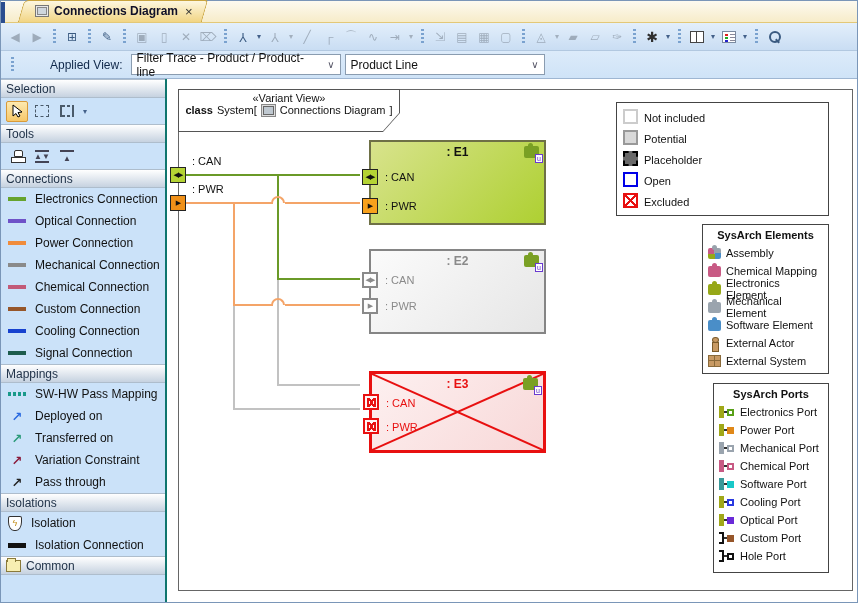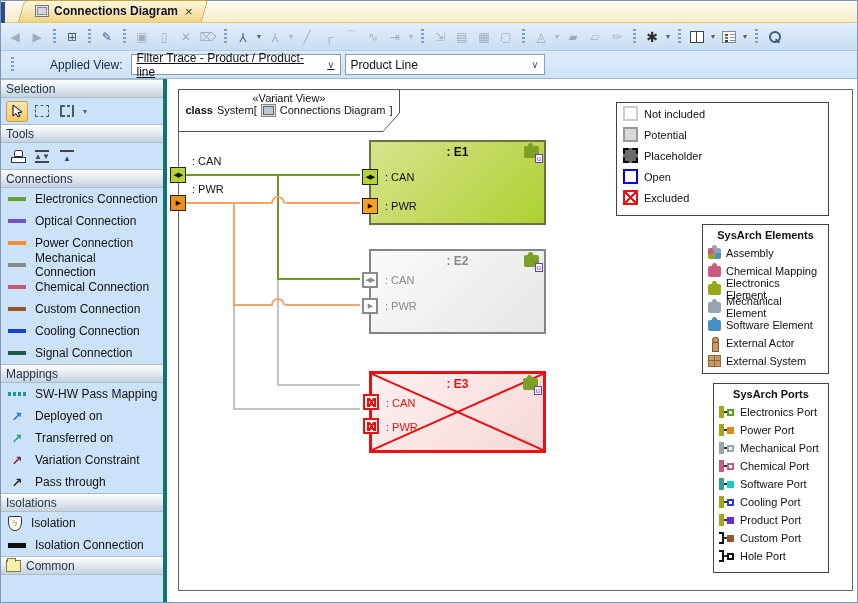--- a/index.html
+++ b/index.html
@@ -34,26 +34,26 @@
       linear-gradient(#fff,#fff) ,
       repeating-linear-gradient(180deg,transparent 0 2px,#c00 2px 3px,transparent 3px 4px); background:#fff; position:relative; }
   .leglist::before { content:''; position:absolute; left:2px; top:2px; width:3px; height:8px; background:repeating-linear-gradient(180deg,#d22 0 2px,transparent 2px 3px,#2a2 3px 5px,transparent 5px 6px,#22c 6px 8px); }
   .leglist::after { content:''; position:absolute; left:7px; top:2px; width:5px; height:8px; background:repeating-linear-gradient(180deg,#889 0 1px,transparent 1px 3px); }
 
   
   .appliedrow { height:28px; background:linear-gradient(#dcebfa,#cfe3f7); display:flex; align-items:center; padding:0 6px; gap:4px; border-bottom:1px solid #9eb6d2; }
   .appliedrow .lbl { margin:0 4px 0 28px; color:#10284a; }
   .combo { height:21px; background:#fff; border:1px solid #8a9cb0; display:flex; align-items:center; justify-content:space-between; padding:0 5px; gap:6px; color:#111; }
   .combo .chev { color:#556; font-size:10px; }
-  .combo1 { width:210px;text-decoration:underline; }
+  .combo1 { width:210px; }
   .combo2 { width:200px; }
 
   
   .main { flex:1; display:flex; min-height:0; }
-  .sidebar { width:166px; background:#cbe2f9; border-right:4px solid #0f766e; display:flex; flex-direction:column; overflow:hidden; }
+  .sidebar { width:166px; background:#cbe2f9; border-right:2px solid #0f766e; display:flex; flex-direction:column; overflow:hidden; }
   .sechead { height:19px; background:linear-gradient(#ffffff,#c6d2e0); border-top:1px solid #aebdcc; border-bottom:1px solid #aebdcc; display:flex; align-items:center; gap:5px; padding:0 5px; color:#22344a; }
   .icon-row { height:26px; display:flex; align-items:center; gap:3px; padding:0 5px; }
   .selbtn { width:22px; height:21px; display:inline-flex; align-items:center; justify-content:center; border-radius:2px; }
   .selbtn.active { background:linear-gradient(#fde9b0,#f7c86a); border:1px solid #d89a3a; }
   .pal-item { height:22px; display:flex; align-items:center; gap:9px; padding:0 4px 0 7px; cursor:default; }
   .pline { width:18px; height:4px; flex:0 0 18px; }
   .c-el{background:#66a32e}.c-op{background:#6f52c8}.c-pw{background:#f08c3c}.c-me{background:#8a8a8a}
   .c-ch{background:#c25a78}.c-sw{background:#5ec4bc}.c-cu{background:#96562a}.c-co{background:#1742cf}.c-si{background:#1d5c4d}
   .c-iso{background:#111;height:5px}
   .pdots { width:18px; height:4px; flex:0 0 18px; background:repeating-linear-gradient(90deg,#1a9a8a 0 3px,transparent 3px 5px); }
@@ -120,21 +120,21 @@
   .w-green { background:#6a9a28; }
   .w-orange { background:#f4a468; }
   .w-gray { background:#c2c2c2; }
   .hop { position:absolute; width:14px; height:7px; border:2px solid #f4a468; border-bottom:none; border-radius:7px 7px 0 0; background:transparent; }
 
   
   .legend { position:absolute; background:#fff; border:1px solid #444; font-size:11px; }
   .legend .ltitle { font-weight:bold; text-align:center; padding:4px 2px 3px; }
   .lrow { display:flex; align-items:center; gap:6px; padding:0 6px; }
   .leg-product { left:449px; top:23px; width:213px; height:114px; }
-  .leg-product .lrow { height:21px; }
+  .leg-product .lrow { height:21px;align-items:flex-end; }
   .sw { width:15px; height:15px; flex:0 0 15px; }
   .sw-not { background:#fff; border:2px solid #ccc; }
   .sw-pot { background:#d9d9d9; border:2px solid #999; }
   .sw-pla { background:#6a6a6a; border:2px dashed #000; }
   .sw-open { background:#fff; border:2px solid #0000e8; }
   .sw-exc { border:2px solid #e81010; background:
      linear-gradient(to top right,transparent calc(50% - 1px),#e81010 calc(50% - 1px) calc(50% + 1px),transparent calc(50% + 1px)),
      linear-gradient(to bottom right,transparent calc(50% - 1px),#e81010 calc(50% - 1px) calc(50% + 1px),transparent calc(50% + 1px)),#fff; }
 
   .leg-elements { left:535px; top:145px; width:127px; height:150px; }
@@ -541,21 +541,21 @@
               <span class="sq s-col"></span>
             </span>
             <span>Cooling Port</span>
           </div>
         <div class="lrow">
             <span class="pico">
               <span class="bar b-ol"></span>
               <span class="stub"></span>
               <span class="sq s-opt"></span>
             </span>
-            <span>Product Port</span>
+            <span>Optical Port</span>
           </div>
         <div class="lrow">
             <span class="pico">
               <span class="bracket"></span>
               <span class="stub"></span>
               <span class="sq s-cus"></span>
             </span>
             <span>Custom Port</span>
           </div>
         <div class="lrow">

